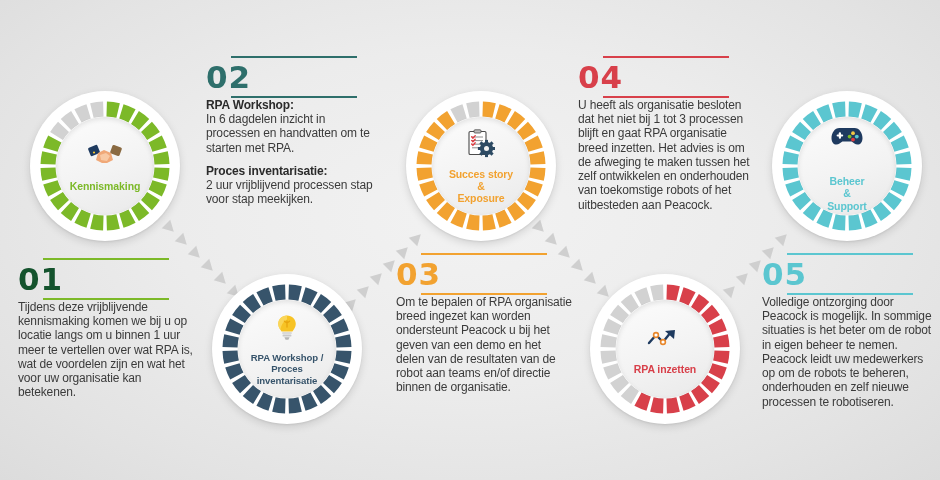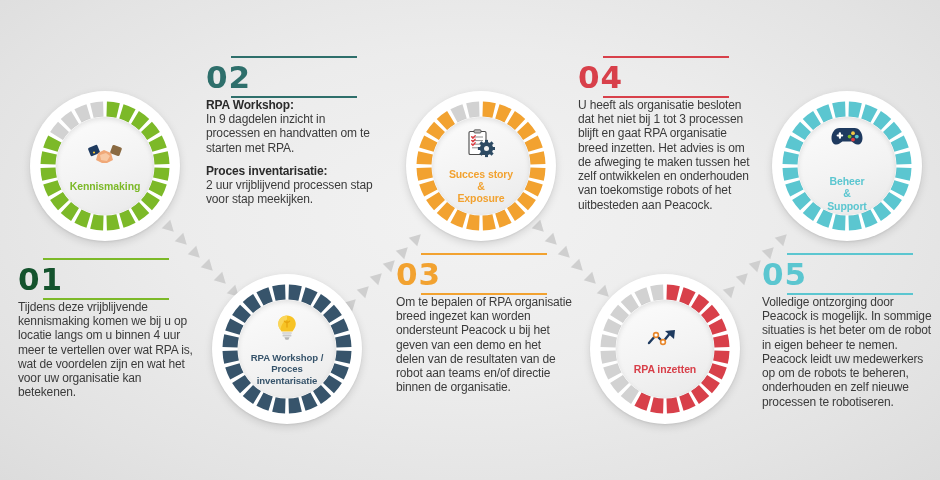--- a/index.html
+++ b/index.html
@@ -408,30 +408,30 @@
 &amp;
 Support</div>
     </div>
   </div>
 
   <div class="block" style="left:18px; top:258px;">
     <div class="num-rule" style="background:#7cb928;"></div>
     <div class="num" style="color:#14532d;">01</div>
     <div class="num-rule" style="background:#7cb928;"></div>
     <div class="body-text">
-      <p>Tijdens deze vrijblijvende kennismaking komen we bij u op locatie langs om u binnen 4 uur meer te vertellen over wat RPA is, wat de voordelen zijn en wat het voor uw organisatie kan betekenen.</p>
+      <p>Tijdens deze vrijblijvende kennismaking komen we bij u op locatie langs om u binnen 1 uur meer te vertellen over wat RPA is, wat de voordelen zijn en wat het voor uw organisatie kan betekenen.</p>
     </div>
   </div>
 
   <div class="block" style="left:206px; top:56px;">
     <div class="num-rule" style="background:#2e6f6b;"></div>
     <div class="num" style="color:#2e6f6b;">02</div>
     <div class="num-rule" style="background:#2e6f6b;"></div>
     <div class="body-text">
-      <p><span class="hl">RPA Workshop:</span><br><span>In 9 dagdelen inzicht in processen en handvatten om te starten met RPA.</span></p>
+      <p><span class="hl">RPA Workshop:</span><br><span>In 6 dagdelen inzicht in processen en handvatten om te starten met RPA.</span></p>
       <p><span class="hl">Proces inventarisatie:</span><br><span>2 uur vrijblijvend processen stap voor stap meekijken.</span></p>
     </div>
   </div>
 
   <div class="block" style="left:396px; top:253px;">
     <div class="num-rule" style="background:#f2a230;"></div>
     <div class="num" style="color:#f2a230;">03</div>
     <div class="num-rule" style="background:#f2a230;"></div>
     <div class="body-text">
       <p>Om te bepalen of RPA organisatie breed ingezet kan worden ondersteunt Peacock u bij het geven van een demo en het delen van de resultaten van de robot aan teams en/of directie binnen de organisatie.</p>

